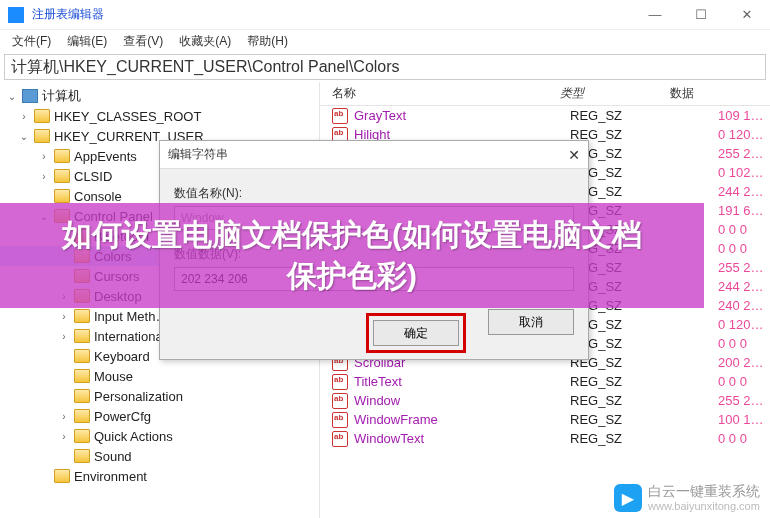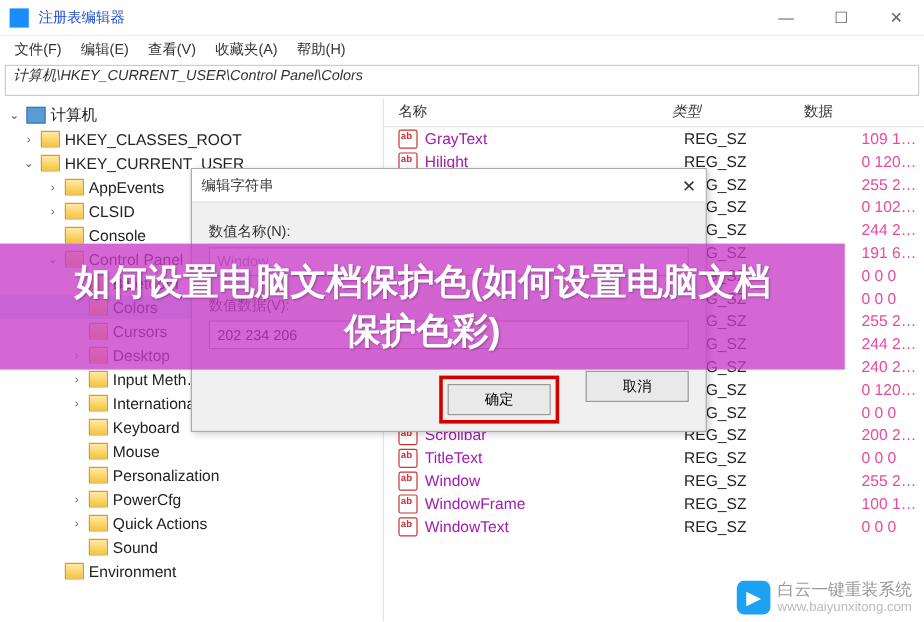--- a/index.html
+++ b/index.html
@@ -7,21 +7,21 @@
 
 .titlebar { height: 30px; display: flex; align-items: center; background: #fff; border-bottom: 1px solid #eee; }
 .titlebar .icon { width: 16px; height: 16px; background: #1a8cff; margin: 0 8px; display: inline-block; }
 .titlebar .title { font-size: 12px; color: #1d4ed8; flex: 1; }
 .winbtns { display: flex; }
 .winbtn { width: 46px; height: 30px; display: flex; align-items: center; justify-content: center; color: #666; font-size: 13px; }
 
 .menubar { height: 22px; display: flex; align-items: center; padding: 0 4px; font-size: 12px; color: #333; }
 .menubar span { padding: 2px 8px; }
 
-.addressbar { height: 26px; border: 1px solid #ccc; margin: 2px 4px; display: flex; padding: 0 6px; font-size: 12px; color: #333; font-style: italic; }
+.addressbar { height: 26px; border: 1px solid #ccc; margin: 2px 4px; display: flex; align-items: center; padding: 0 6px; font-size: 16px; color: #333; }
 
 .content { display: flex; height: 436px; }
 
 .tree { width: 320px; border-right: 1px solid #e5e5e5; overflow: hidden; font-size: 13px; padding: 4px 0; }
 .tree-row { display: flex; align-items: center; height: 20px; padding-left: 6px; white-space: nowrap; }
 .expander { width: 12px; text-align: center; color: #666; font-size: 10px; }
 .folder-icon { width: 16px; height: 14px; background: linear-gradient(#ffe9a6,#f5c43d); border: 1px solid #d4a020; border-radius: 1px; margin: 0 4px; }
 .pc-icon { width: 16px; height: 14px; background: #5a9bd5; border: 1px solid #3a7bb5; margin: 0 4px; }
 .tree-label { color: #222; }
 .tree-row.selected { background: #cce8ff; }

